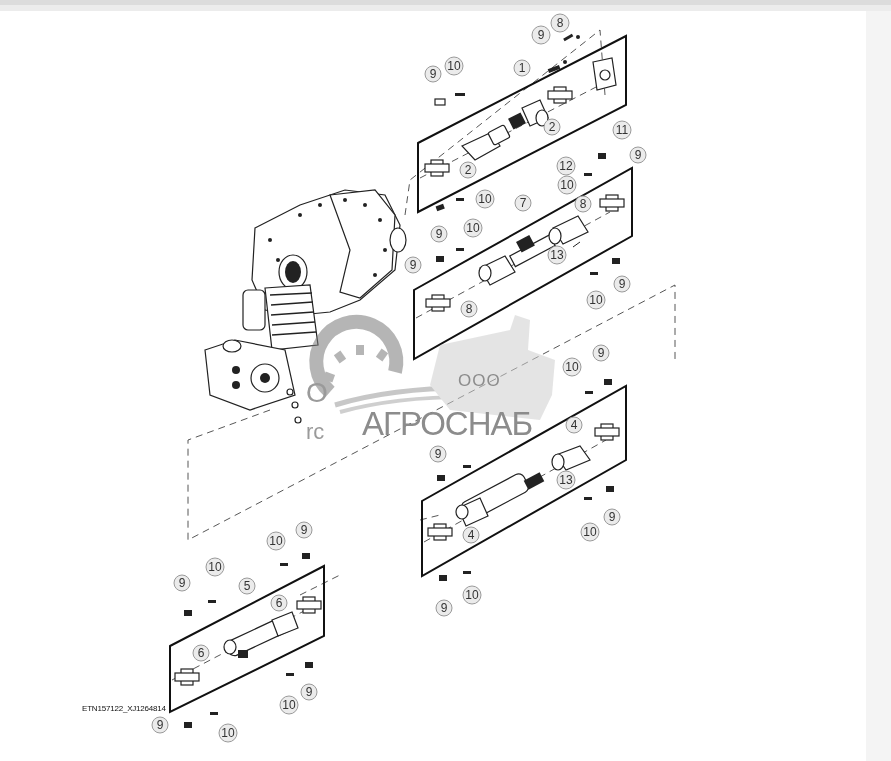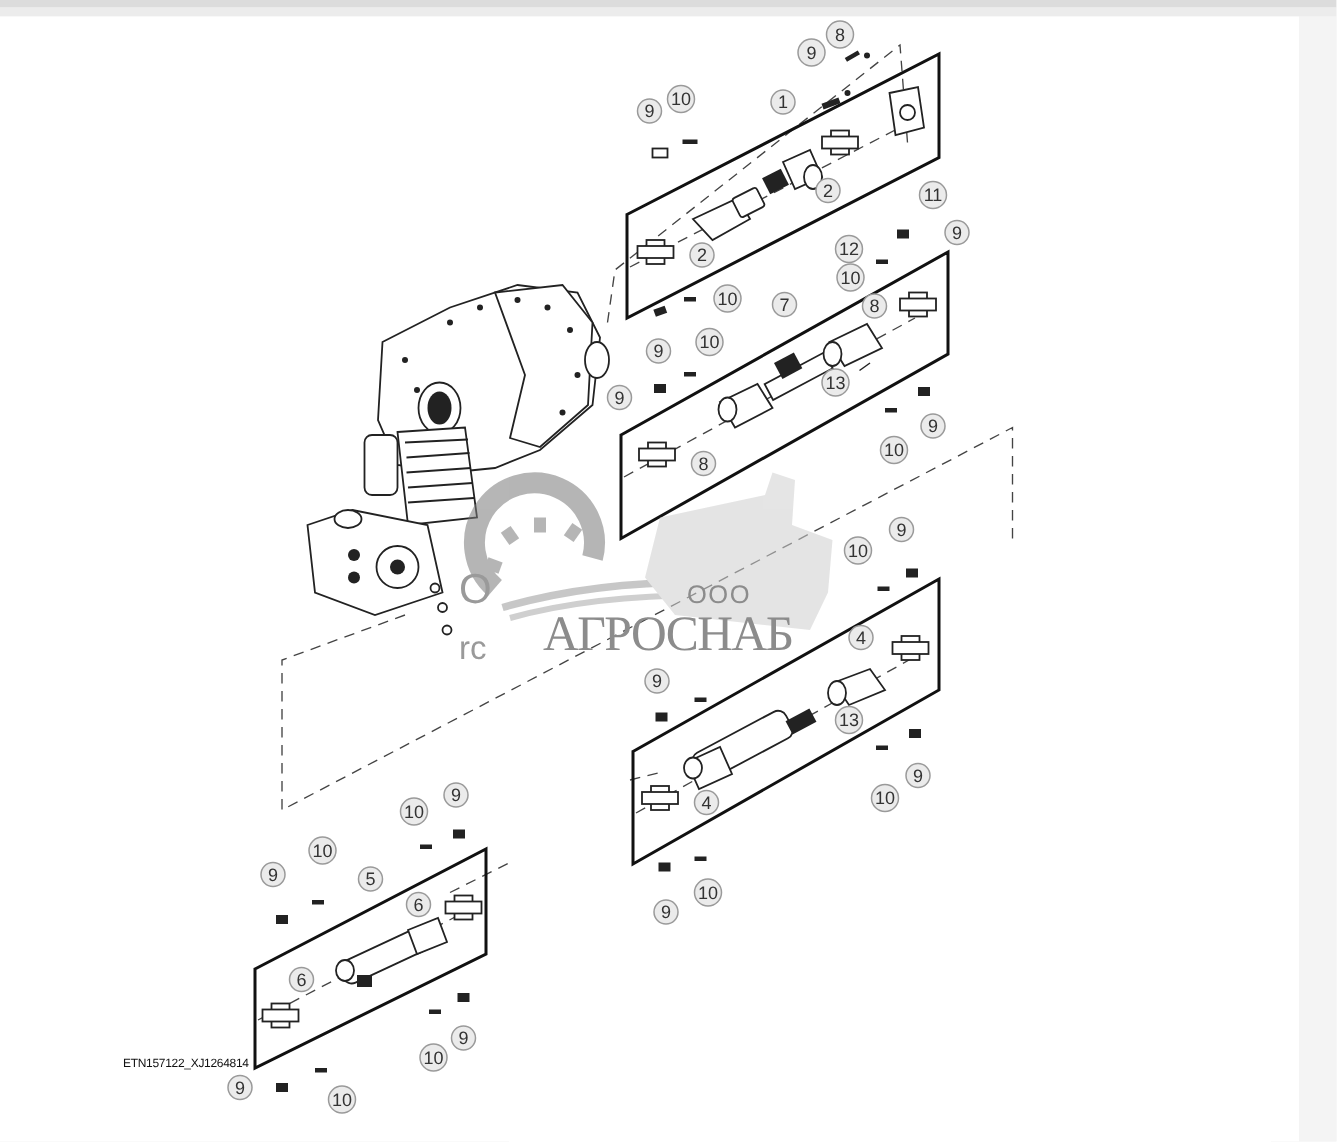--- a/index.html
+++ b/index.html
@@ -34,26 +34,26 @@
   .part { fill: #fff; stroke: #222; stroke-width: 1.2; }
   .dark { fill: #222; }
   .frame { fill: none; stroke: #111; stroke-width: 2; }
   .dash { fill: none; stroke: #444; stroke-width: 0.9; stroke-dasharray: 7 5; }
   .leader { stroke: #222; stroke-width: 1; }
   .caption {
     position: absolute; left: 82px; top: 704px;
     font-size: 8px; color: #111; letter-spacing: -0.2px;
   }
   .wm-ooo {
-    position: absolute; left: 458px; top: 376px;
+    position: absolute; left: 458px; top: 360px;
     font-size: 17px; color: #8c8c8c; letter-spacing: 1px;
   }
   .wm-name {
     position: absolute; left: 362px; top: 394px;
-    font-family: Liberation Serif, serif; font-size: 33px; color: #8c8c8c;
+    font-family: Liberation Sans, sans-serif; font-size: 33px; color: #8c8c8c;
     letter-spacing: -1px;
   }
   .wm-frag1 {
     position: absolute; left: 306px; top: 366px; font-size: 28px; color: #9a9a9a;
   }
   .wm-frag2 {
     position: absolute; left: 306px; top: 408px; font-size: 22px; color: #9a9a9a;
   }
 </style>
 </head>

